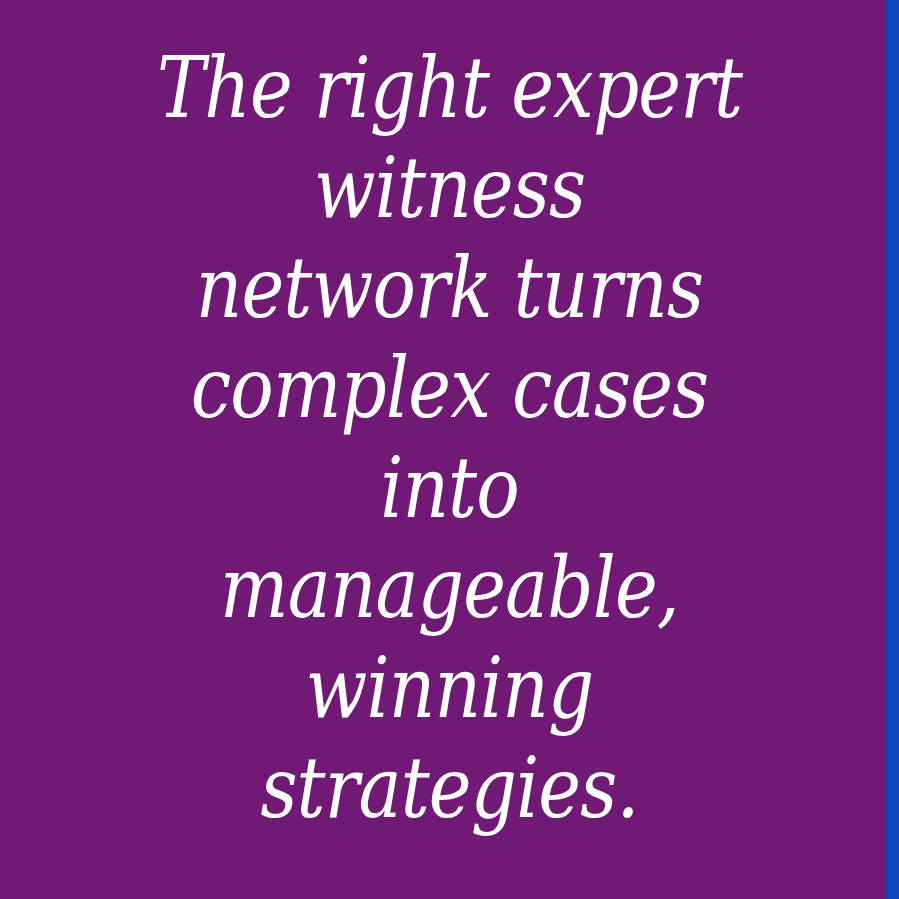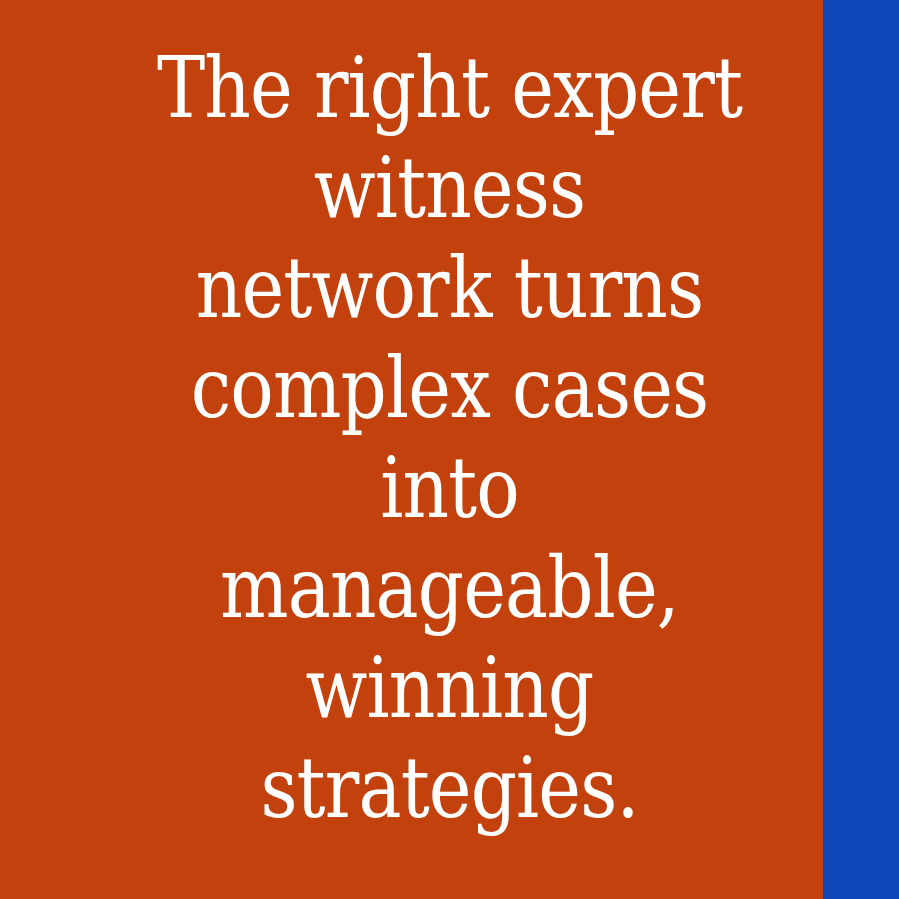--- a/index.html
+++ b/index.html
@@ -10,23 +10,24 @@
       width: 899px;
       height: 899px;
       background: #0f46b8;
       overflow: hidden;
       position: relative;
     }
     .canvas {
       position: absolute;
       left: 0;
       top: 0;
-      width: 823px;
+      width: 885px;
       height: 899px;
-      background: #c2410c;
+      background: #701a75;
+      font-style: italic;
     }
     .quote {
       position: absolute;
       left: 0;
       top: 38px;
       width: 899px;
       margin: 0;
       padding: 0;
       text-align: center;
       color: #ffffff;

